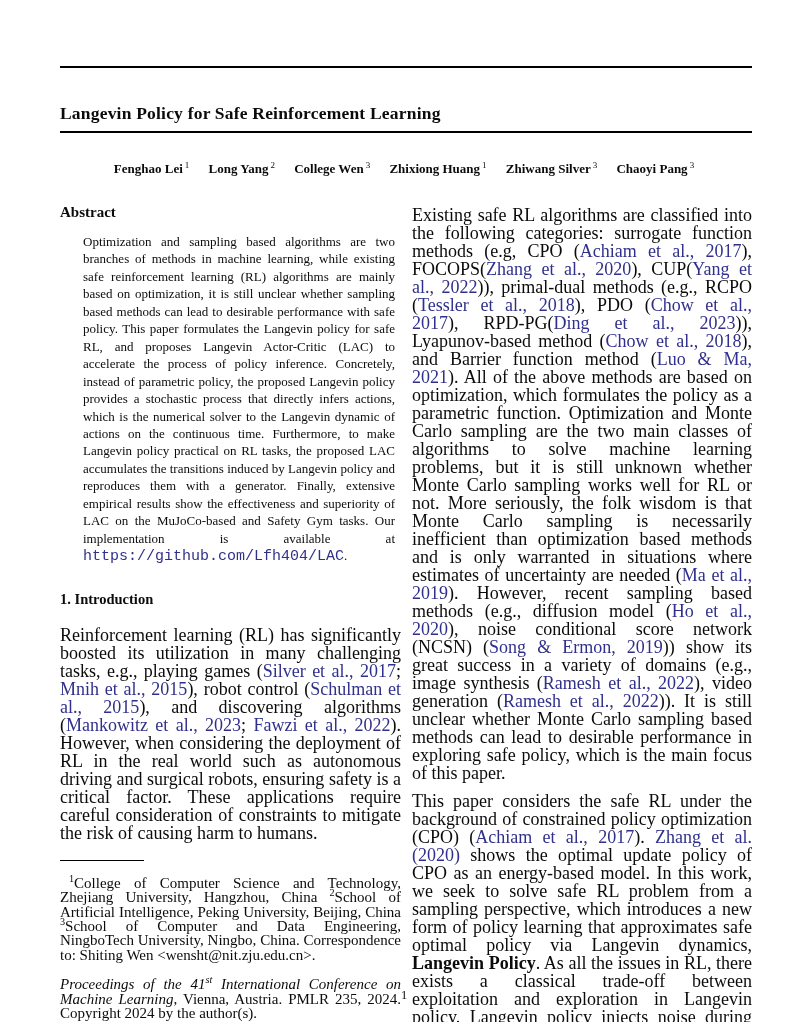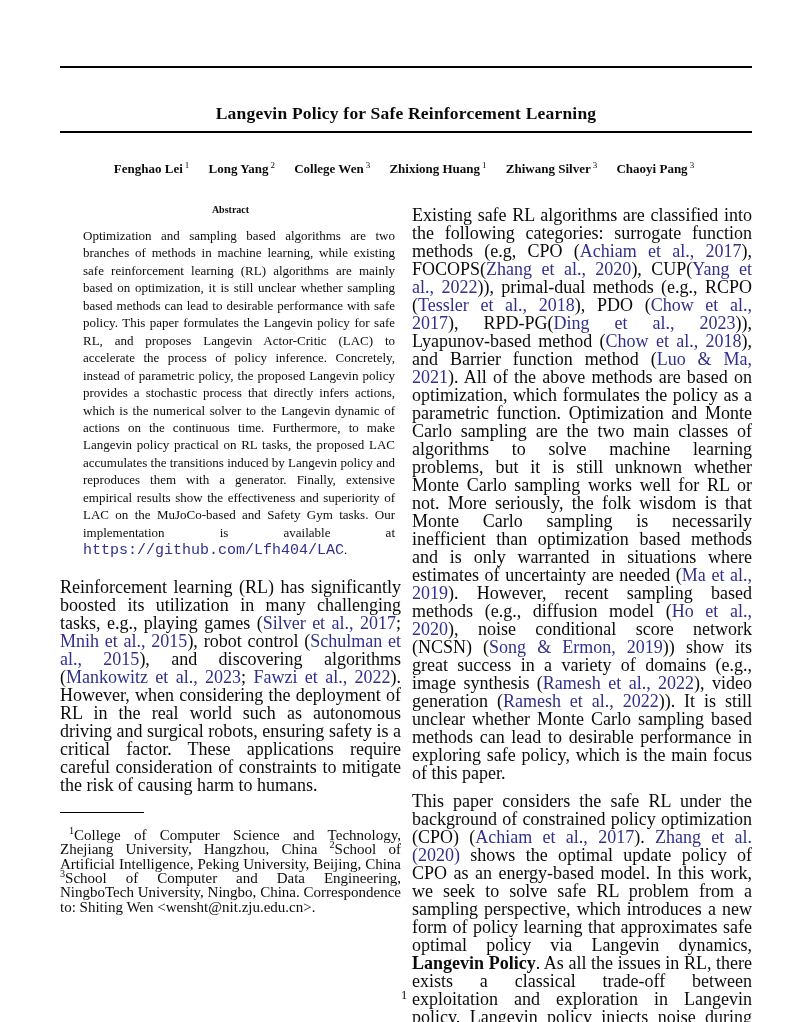--- a/index.html
+++ b/index.html
@@ -11,35 +11,35 @@
     color: var(--ink);
     font-family: "Liberation Serif", "DejaVu Serif", serif;
     position: relative;
     overflow: hidden;
   }
   .rule { position: absolute; left: 60px; width: 692px; background: #000; }
   .rule-top { top: 66px; height: 2.4px; }
   .rule-mid { top: 131px; height: 1.6px; }
   .paper-title {
     position: absolute; left: 60px; top: 91px; width: 692px;
-    text-align: center; font-weight: bold; font-size: 17.5px;
+    font-weight: bold; font-size: 17.5px;
     letter-spacing: 0.2px;
   }
   .authors-row {
     position: absolute; left: 40px; top: 160px; width: 728px;
     text-align: center; font-weight: bold; font-size: 13px;
   }
   .author { margin: 18px 8px; white-space: nowrap; }
   .author .aff-sup { font-weight: normal; font-size: 9px; vertical-align: super; padding-left: 2px; }
 
   .col-left  { position: absolute; left: 60px;  top: 204px; width: 341px; }
   .col-right { position: absolute; left: 412px; top: 206px; width: 340px; }
 
   .abstract-heading {
-    text-align: center; font-weight: bold; font-size: 10px;
+    text-align: left; font-weight: bold; font-size: 15px;
     margin: 0 0 12px 0;
   }
   .abstract-text {
     margin: 0 6px 0 23px;
     text-align: justify;
     font-size: 13px; line-height: 17.45px;
   }
   .section-heading {
     font-weight: bold; font-size: 14.5px;
     margin: 25px 0 11px 0;
@@ -88,24 +88,26 @@
   <span class="author"><span>College Wen</span><span class="aff-sup">3</span></span>
   <span class="author"><span>Zhixiong Huang</span><span class="aff-sup">1</span></span>
   <span class="author"><span>Zhiwang Silver</span><span class="aff-sup">3</span></span>
   <span class="author"><span>Chaoyi Pang</span><span class="aff-sup">3</span></span>
 </div>
 
 <div class="col-left">
   <div class="abstract-heading">Abstract</div>
   <p class="abstract-text"><span>Optimization and sampling based algorithms are two branches of methods in machine learning, while existing safe reinforcement learning (RL) algorithms are mainly based on optimization, it is still unclear whether sampling based methods can lead to desirable performance with safe policy. This paper formulates the Langevin policy for safe RL, and proposes Langevin Actor-Critic (LAC) to accelerate the process of policy inference. Concretely, instead of parametric policy, the proposed Langevin policy provides a stochastic process that directly infers actions, which is the numerical solver to the Langevin dynamic of actions on the continuous time. Furthermore, to make Langevin policy practical on RL tasks, the proposed LAC accumulates the transitions induced by Langevin policy and reproduces them with a generator. Finally, extensive empirical results show the effectiveness and superiority of LAC on the MuJoCo-based and Safety Gym tasks. Our implementation is available at </span><span class="sg-mono">https://github.com/Lfh404/LAC</span><span>.</span></p>
 
+  <div class="section-heading">1. Introduction</div>
   <p class="body-par"><span>Reinforcement learning (RL) has significantly boosted its utilization in many challenging tasks, e.g., playing games (</span><span class="sg-cite">Silver et al., 2017</span><span>; </span><span class="sg-cite">Mnih et al., 2015</span><span>), robot control (</span><span class="sg-cite">Schulman et al., 2015</span><span>), and discovering algorithms (</span><span class="sg-cite">Mankowitz et al., 2023</span><span>; </span><span class="sg-cite">Fawzi et al., 2022</span><span>). However, when considering the deployment of RL in the real world such as autonomous driving and surgical robots, ensuring safety is a critical factor. These applications require careful consideration of constraints to mitigate the risk of causing harm to humans.</span></p>
 
   <div class="footnote-rule"></div>
   <p class="footnote affiliations"><span class="sg-sup">1</span><span>College of Computer Science and Technology, Zhejiang University, Hangzhou, China </span><span class="sg-sup">2</span><span>School of Artificial Intelligence, Peking University, Beijing, China </span><span class="sg-sup">3</span><span>School of Computer and Data Engineering, NingboTech University, Ningbo, China. Correspondence to: Shiting Wen &lt;wensht@nit.zju.edu.cn&gt;.</span></p>
+  <p class="footnote proceedings"><span class="sg-i">Proceedings of the 41</span><span class="sg-isup">st</span><span class="sg-i"> International Conference on Machine Learning</span><span>, Vienna, Austria. PMLR 235, 2024. Copyright 2024 by the author(s).</span></p>
 </div>
 
 <div class="col-right">
   <p class="body-par"><span>Existing safe RL algorithms are classified into the following categories: surrogate function methods (e.g, CPO (</span><span class="sg-cite">Achiam et al., 2017</span><span>), FOCOPS(</span><span class="sg-cite">Zhang et al., 2020</span><span>), CUP(</span><span class="sg-cite">Yang et al., 2022</span><span>)), primal-dual methods (e.g., RCPO (</span><span class="sg-cite">Tessler et al., 2018</span><span>), PDO (</span><span class="sg-cite">Chow et al., 2017</span><span>), RPD-PG(</span><span class="sg-cite">Ding et al., 2023</span><span>)), Lyapunov-based method (</span><span class="sg-cite">Chow et al., 2018</span><span>), and Barrier function method (</span><span class="sg-cite">Luo &amp; Ma, 2021</span><span>). All of the above methods are based on optimization, which formulates the policy as a parametric function. Optimization and Monte Carlo sampling are the two main classes of algorithms to solve machine learning problems, but it is still unknown whether Monte Carlo sampling works well for RL or not. More seriously, the folk wisdom is that Monte Carlo sampling is necessarily inefficient than optimization based methods and is only warranted in situations where estimates of uncertainty are needed (</span><span class="sg-cite">Ma et al., 2019</span><span>). However, recent sampling based methods (e.g., diffusion model (</span><span class="sg-cite">Ho et al., 2020</span><span>), noise conditional score network (NCSN) (</span><span class="sg-cite">Song &amp; Ermon, 2019</span><span>)) show its great success in a variety of domains (e.g., image synthesis (</span><span class="sg-cite">Ramesh et al., 2022</span><span>), video generation (</span><span class="sg-cite">Ramesh et al., 2022</span><span>)). It is still unclear whether Monte Carlo sampling based methods can lead to desirable performance in exploring safe policy, which is the main focus of this paper.</span></p>
   <p class="body-par"><span>This paper considers the safe RL under the background of constrained policy optimization (CPO) (</span><span class="sg-cite">Achiam et al., 2017</span><span>). </span><span class="sg-cite">Zhang et al. (2020)</span><span> shows the optimal update policy of CPO as an energy-based model. In this work, we seek to solve safe RL problem from a sampling perspective, which introduces a new form of policy learning that approximates safe optimal policy via Langevin dynamics, </span><span class="sg-b">Langevin Policy</span><span>. As all the issues in RL, there exists a classical trade-off between exploitation and exploration in Langevin policy. Langevin policy injects noise during the sampling process, which naturally exhibits the capability of exploration. However, it is not trivial to naively apply Langevin policy to RL tasks, due to the well-known limitation of Langevin MCMC with its inherent inefficiency caused by the iterative sampling process (</span><span class="sg-cite">Xie et al., 2018</span><span>), which we consider an exploitation problem since the valuable information obtained through Langevin policy is conventionally discarded.</span></p>
 </div>
 
 <div class="page-number">1</div>
 
 </body></html>

